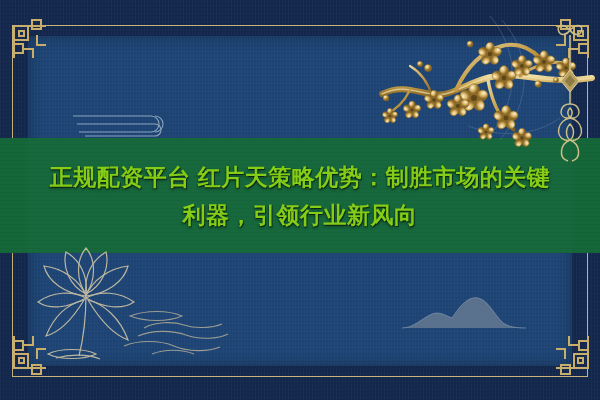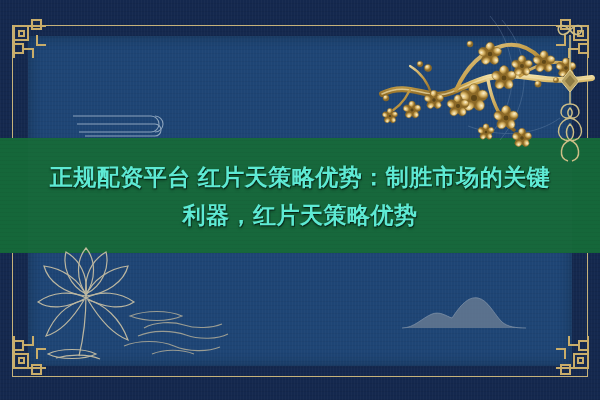--- a/index.html
+++ b/index.html
@@ -91,21 +91,21 @@
     z-index: 8;
     display: flex;
     flex-direction: column;
     align-items: center;
     justify-content: center;
     text-align: center;
     padding: 0 14px;
     box-sizing: border-box;
   }
   .headline .line {
-    color: #5eead4;
+    color: #84cc16;
     font-size: 23px;
     font-weight: bold;
     line-height: 38px;
     letter-spacing: 0.5px;
     white-space: nowrap;
     text-shadow:
        1px 1px 0 rgba(0,0,0,0.45),
       -1px 1px 0 rgba(0,0,0,0.18),
        0 2px 3px rgba(0,0,0,0.35);
   }
@@ -425,16 +425,16 @@
       <rect x="8" y="26" width="9" height="9"></rect>
       <path d="M22 8 H40"></path>
       <path d="M8 22 V40"></path>
       <path d="M17 31 H27 V40"></path>
       <path d="M31 17 V27 H40"></path>
     </g>
   </svg>
 
   <div class="headline">
     <div class="line line-1">正规配资平台  红片天策略优势：制胜市场的关键</div>
-    <div class="line line-2">利器，红片天策略优势</div>
+    <div class="line line-2">利器，引领行业新风向</div>
   </div>
 
 </div>
 
 </body></html>

